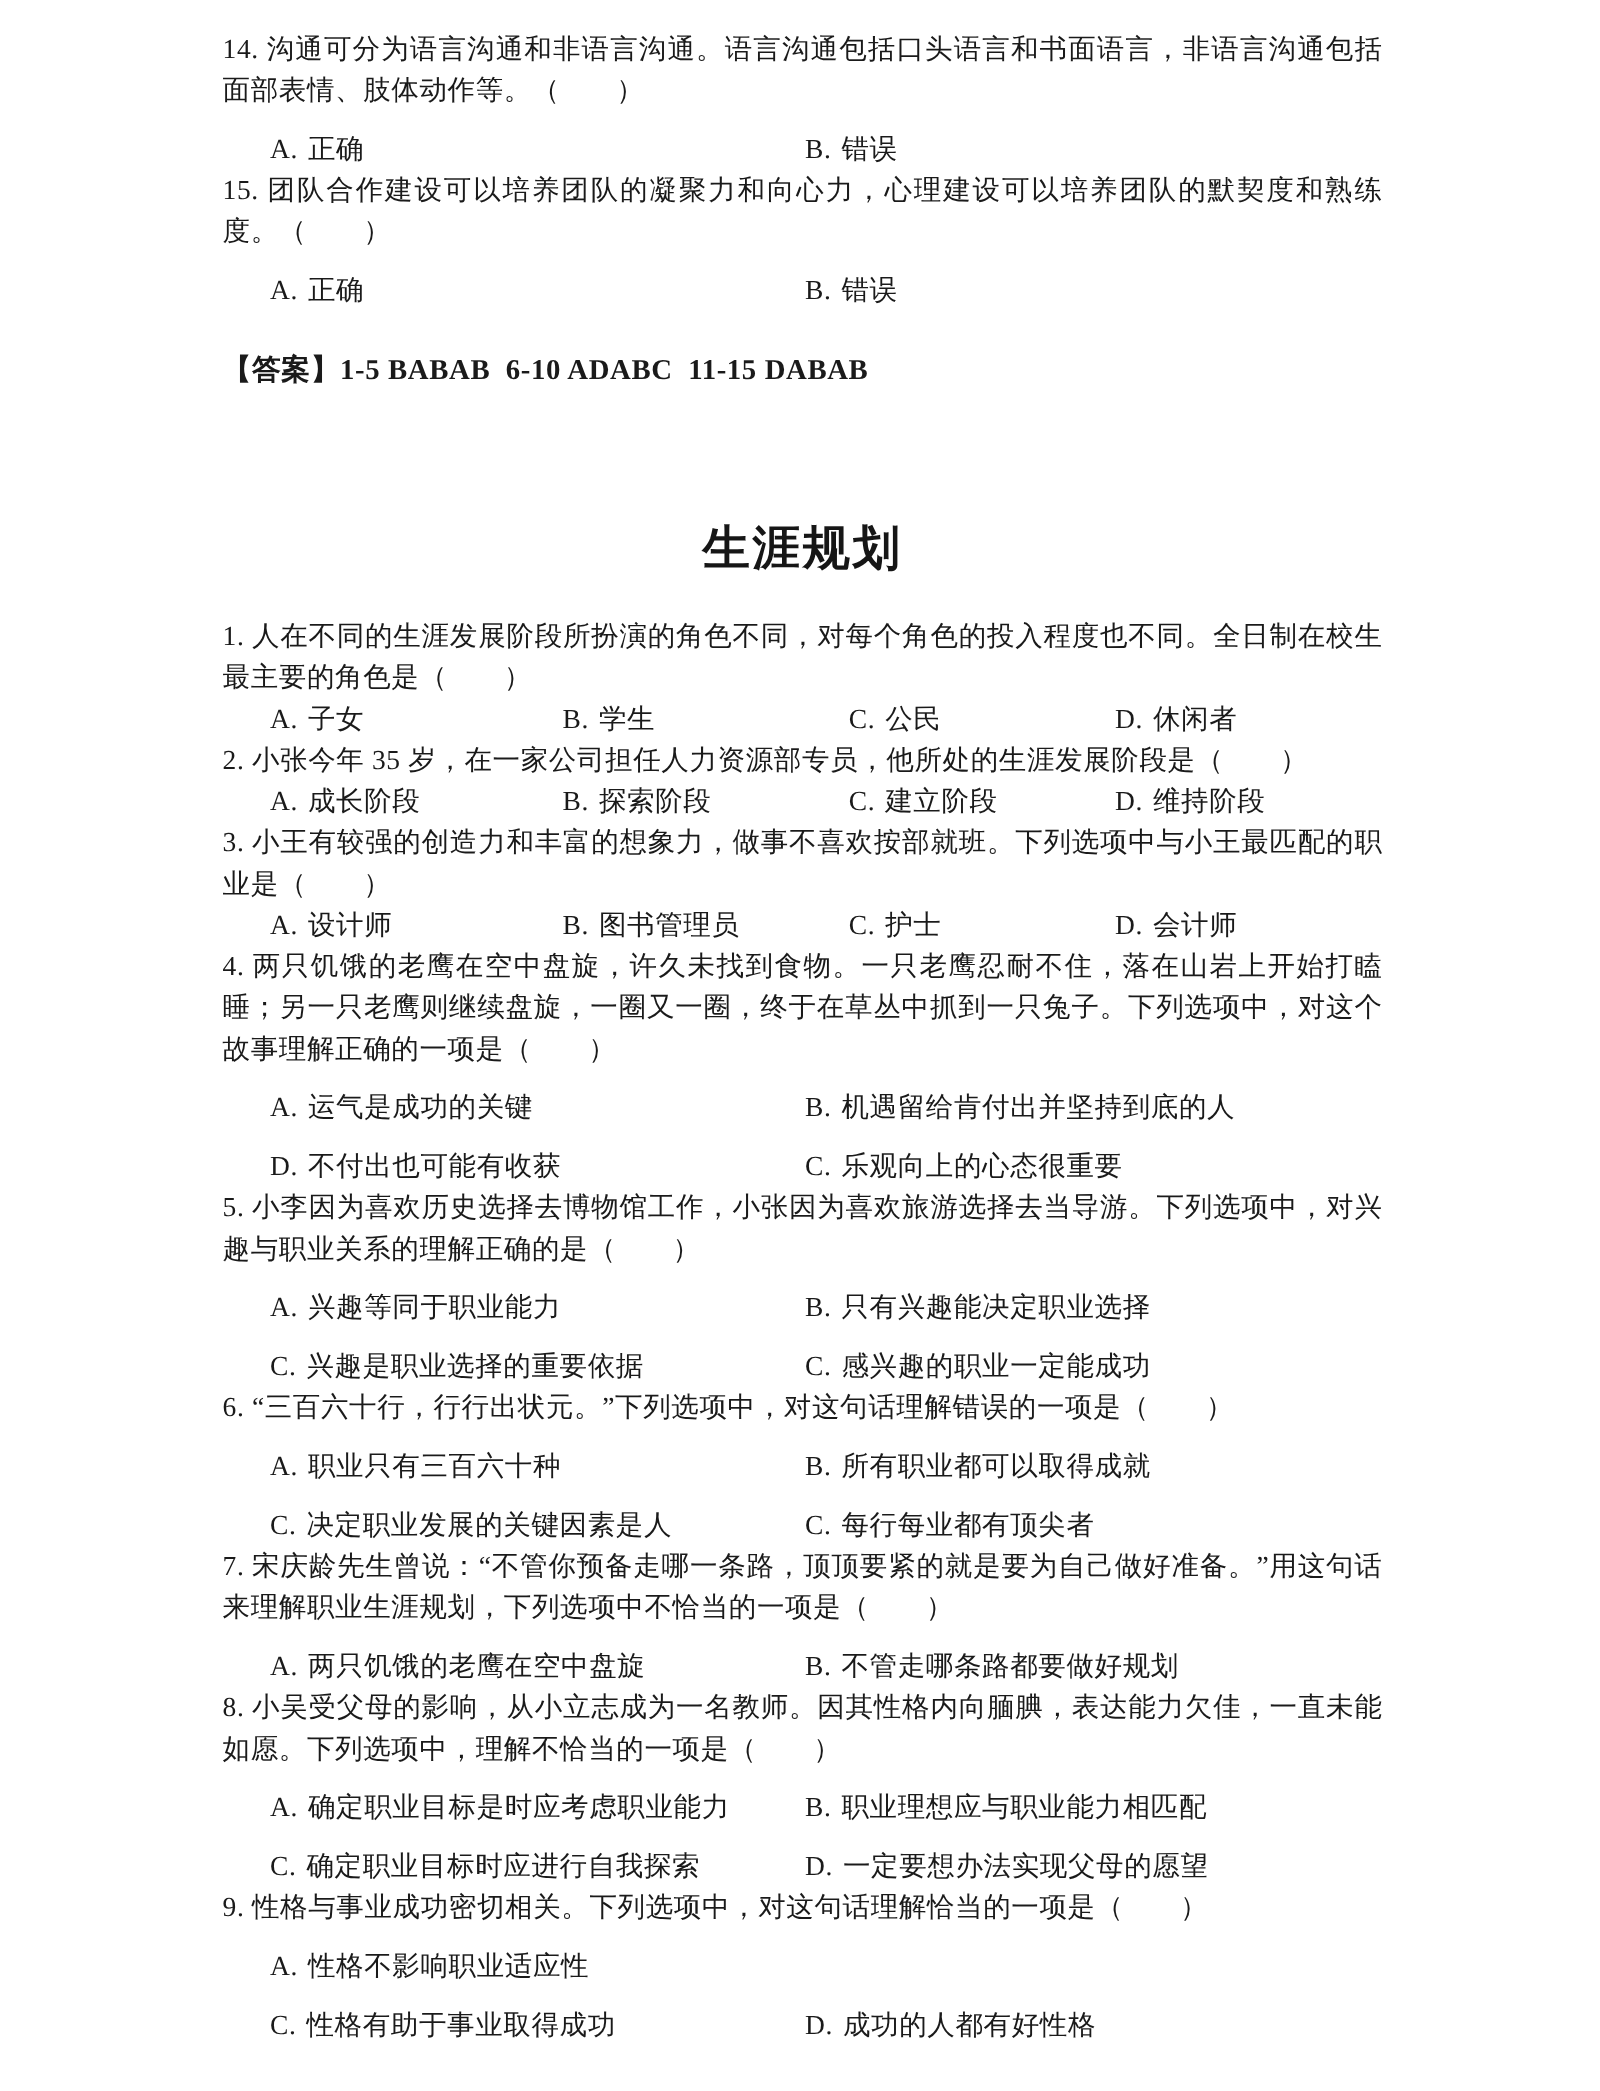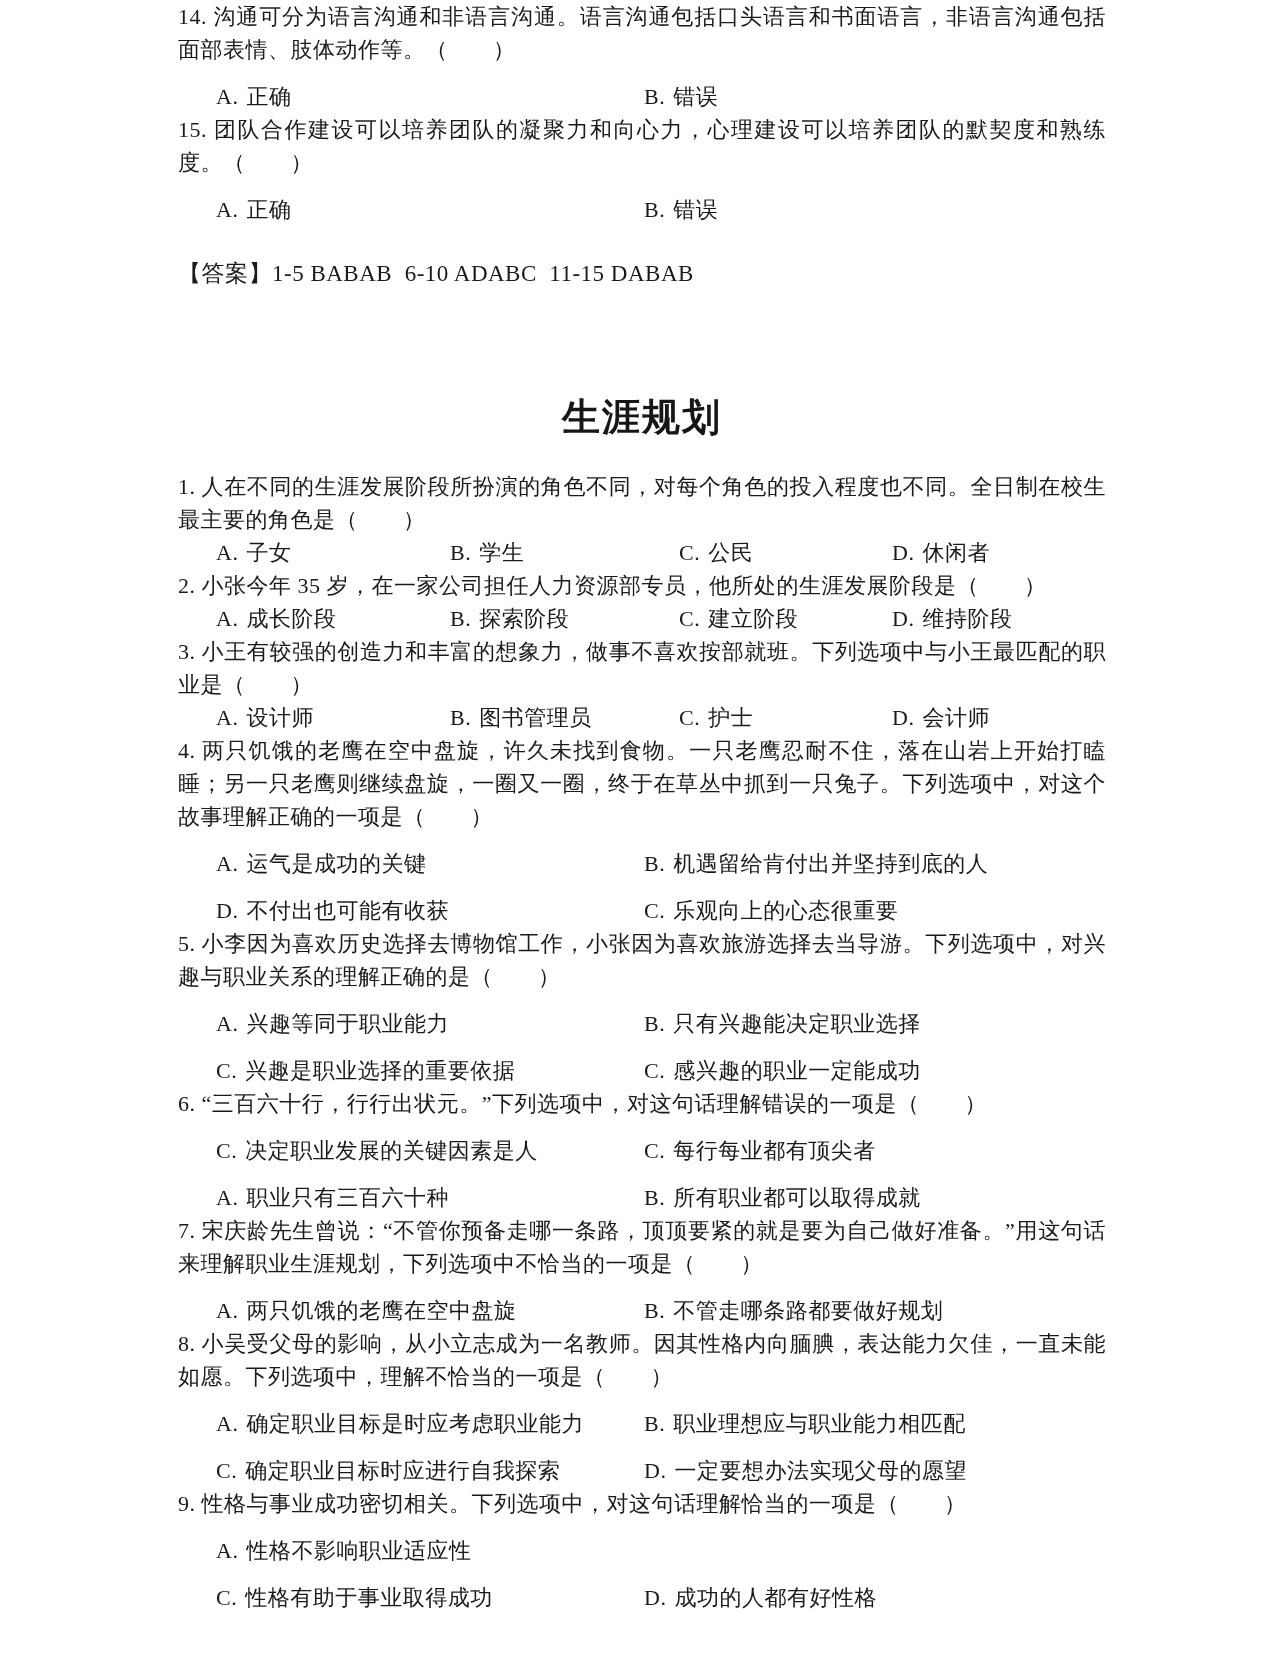--- a/index.html
+++ b/index.html
@@ -11,21 +11,21 @@
     width: 1280px;
     height: 1673px;
     position: relative;
     font-family: "Liberation Serif", "DejaVu Serif", serif;
     color: #1a1a1a;
     overflow: hidden;
   }
   .content {
     position: absolute;
     left: 178px;
-    top: 0;
+    top: 22px;
     width: 928px;
   }
   .question { margin: 0; }
   .q-text {
     margin: 0;
     font-size: 22px;
     line-height: 33px;
     text-align: justify;
     letter-spacing: 0.5px;
   }
@@ -40,20 +40,21 @@
   .cols-4 { grid-template-columns: 234px 229px 213px 1fr; }
   .cols-2 { grid-template-columns: 428px 1fr; margin-top: 14px; }
   .option { white-space: nowrap; }
   .opt-label { margin-right: 8px; }
   .answer-line {
     margin: 31px 0 0 0;
     font-size: 23px;
     line-height: 33px;
     white-space: pre-wrap;
     letter-spacing: 0.5px;
+    font-weight: bold;
   }
   .section-title {
     margin: 102px 0 28px 0;
     text-align: center;
     font-family: Liberation Serif, serif;
     font-weight: 700;
     font-size: 38px;
     line-height: 50px;
     letter-spacing: 2px;
     color: #161616;
@@ -131,26 +132,26 @@
           <span class="option"><span class="opt-label">B.</span><span>只有兴趣能决定职业选择</span></span>
         </div>
         <div class="opt-row cols-2">
           <span class="option"><span class="opt-label">C.</span><span>兴趣是职业选择的重要依据</span></span>
           <span class="option"><span class="opt-label">C.</span><span>感兴趣的职业一定能成功</span></span>
         </div>
       </div>
       <div class="question">
         <p class="q-text"><span class="q-num">6.</span><span>“三百六十行，行行出状元。”下列选项中，对这句话理解错误的一项是（　　）</span></p>
         <div class="opt-row cols-2">
+          <span class="option"><span class="opt-label">A.</span><span>职业只有三百六十种</span></span>
+          <span class="option"><span class="opt-label">B.</span><span>所有职业都可以取得成就</span></span>
+        </div>
+        <div class="opt-row cols-2">
           <span class="option"><span class="opt-label">C.</span><span>决定职业发展的关键因素是人</span></span>
           <span class="option"><span class="opt-label">C.</span><span>每行每业都有顶尖者</span></span>
-        </div>
-        <div class="opt-row cols-2">
-          <span class="option"><span class="opt-label">A.</span><span>职业只有三百六十种</span></span>
-          <span class="option"><span class="opt-label">B.</span><span>所有职业都可以取得成就</span></span>
         </div>
       </div>
       <div class="question">
         <p class="q-text"><span class="q-num">7.</span><span>宋庆龄先生曾说：“不管你预备走哪一条路，顶顶要紧的就是要为自己做好准备。”用这句话来理解职业生涯规划，下列选项中不恰当的一项是（　　）</span></p>
         <div class="opt-row cols-2">
           <span class="option"><span class="opt-label">A.</span><span>两只饥饿的老鹰在空中盘旋</span></span>
           <span class="option"><span class="opt-label">B.</span><span>不管走哪条路都要做好规划</span></span>
         </div>
       </div>
       <div class="question">

